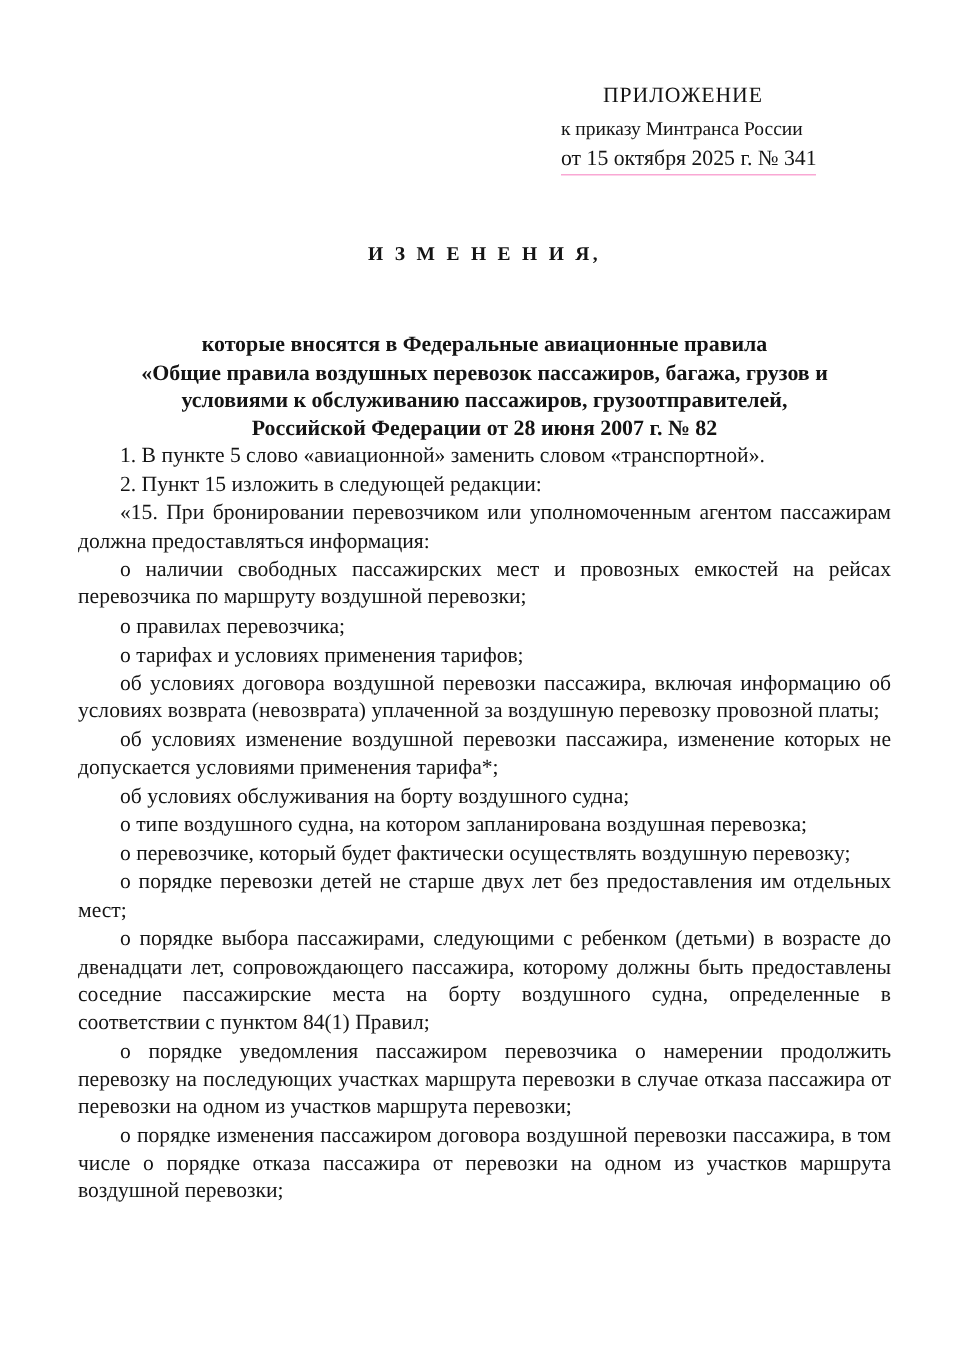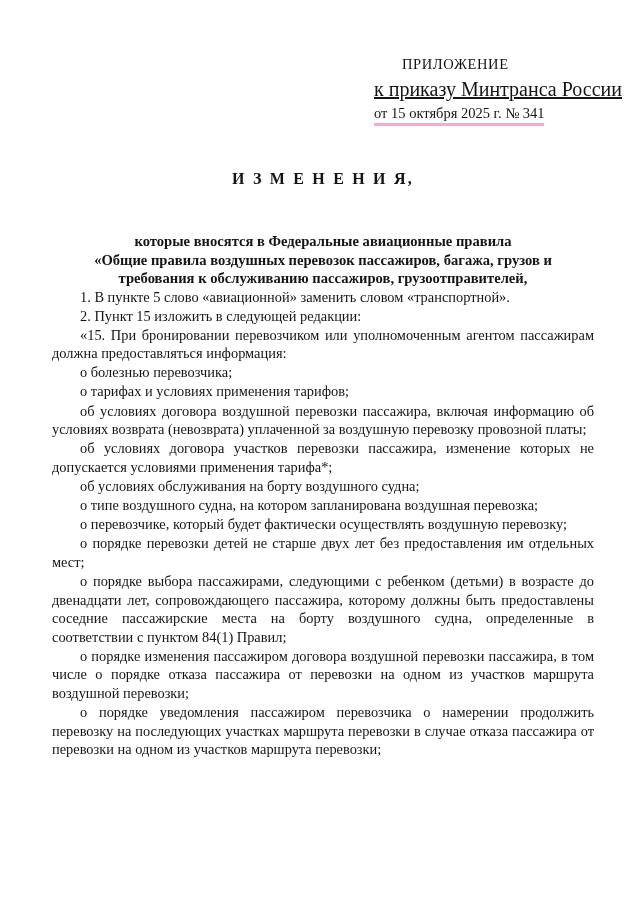--- a/index.html
+++ b/index.html
@@ -29,41 +29,40 @@
     width: 250px;
   }
   .header .line1 {
     font-size: 14.5px;
     letter-spacing: 0.6px;
     font-weight: 400;
     white-space: nowrap;
     margin-left: 28px;
   }
   .header .line2 {
-    font-size: 20px;
+    font-size: 13px;
     margin-top: 5px;
     white-space: nowrap;
-    text-decoration: underline;
   }
   .header .line3 {
     font-size: 14.5px;
     margin-top: 4px;
     white-space: nowrap;
     display: inline-block;
-    border-bottom: 3px solid #f9a8d4;
+    border-bottom: 1px solid #f9a8d4;
     padding-bottom: 1px;
   }
   
   .title-block {
     margin-top: 44px;
     text-align: center;
     font-weight: bold;
   }
   .title-main {
-    font-size: 16px;
+    font-size: 13px;
     letter-spacing: 2.2px;
     margin-bottom: 8px;
   }
   .title-sub {
     font-size: 14.6px;
     line-height: 18.5px;
     padding: 0 16px;
     margin-top: 44px;
   }
   .title-sub div {
@@ -92,34 +91,36 @@
     <div class="line1">ПРИЛОЖЕНИЕ</div>
     <div class="line2">к приказу Минтранса России</div>
     <div class="line3">от 15 октября 2025 г.  № 341</div>
   </div>
 
   <div class="title-block">
     <div class="title-main">И З М Е Н Е Н И Я,</div>
     <div class="title-sub">
       <div>которые вносятся в Федеральные авиационные правила</div>
       <div>«Общие правила воздушных перевозок пассажиров, багажа, грузов и</div>
-      <div>требования к обслуживанию пассажиров, грузоотправителей,</div>
+      <div>условиями к обслуживанию пассажиров, грузоотправителей,</div>
+      <div>Российской Федерации от 28 июня 2007 г. № 82</div>
     </div>
   </div>
 
   <div class="body">
     <p class="p">1.  В пункте 5 слово «авиационной» заменить словом «транспортной».</p>
     <p class="p">2. Пункт 15 изложить в следующей редакции:</p>
     <p class="p spread">«15.  При  бронировании  перевозчиком  или  уполномоченным  агентом пассажирам должна предоставляться информация:</p>
-    <p class="p">о болезнью перевозчика;</p>
+    <p class="p spread">о  наличии  свободных  пассажирских  мест  и  провозных  емкостей  на  рейсах перевозчика по маршруту воздушной перевозки;</p>
+    <p class="p">о правилах перевозчика;</p>
     <p class="p">о тарифах и условиях применения тарифов;</p>
     <p class="p spread">об условиях договора воздушной перевозки пассажира, включая информацию об условиях  возврата  (невозврата)  уплаченной  за  воздушную  перевозку  провозной платы;</p>
-    <p class="p spread">об условиях договора участков перевозки пассажира, изменение которых не допускается условиями применения тарифа*;</p>
+    <p class="p spread">об условиях изменение воздушной перевозки пассажира, изменение которых не допускается условиями применения тарифа*;</p>
     <p class="p">об условиях обслуживания на борту воздушного судна;</p>
     <p class="p">о типе воздушного судна, на котором запланирована воздушная перевозка;</p>
     <p class="p">о перевозчике, который будет фактически осуществлять воздушную перевозку;</p>
     <p class="p spread">о порядке перевозки детей не старше двух лет без предоставления им отдельных мест;</p>
     <p class="p spread">о порядке выбора пассажирами, следующими с ребенком (детьми) в возрасте до двенадцати   лет,   сопровождающего   пассажира,   которому   должны   быть предоставлены  соседние  пассажирские  места  на  борту  воздушного  судна, определенные в соответствии с пунктом 84(1) Правил;</p>
+    <p class="p spread">о  порядке  уведомления  пассажиром  перевозчика  о  намерении  продолжить перевозку на последующих участках маршрута перевозки в случае отказа пассажира от перевозки на одном из участков маршрута перевозки;</p>
     <p class="p spread">о порядке изменения пассажиром договора воздушной перевозки пассажира, в том числе о порядке отказа пассажира от перевозки на одном из участков маршрута воздушной перевозки;</p>
-    <p class="p spread">о  порядке  уведомления  пассажиром  перевозчика  о  намерении  продолжить перевозку на последующих участках маршрута перевозки в случае отказа пассажира от перевозки на одном из участков маршрута перевозки;</p>
   </div>
 
 </div>
 
 </body></html>

